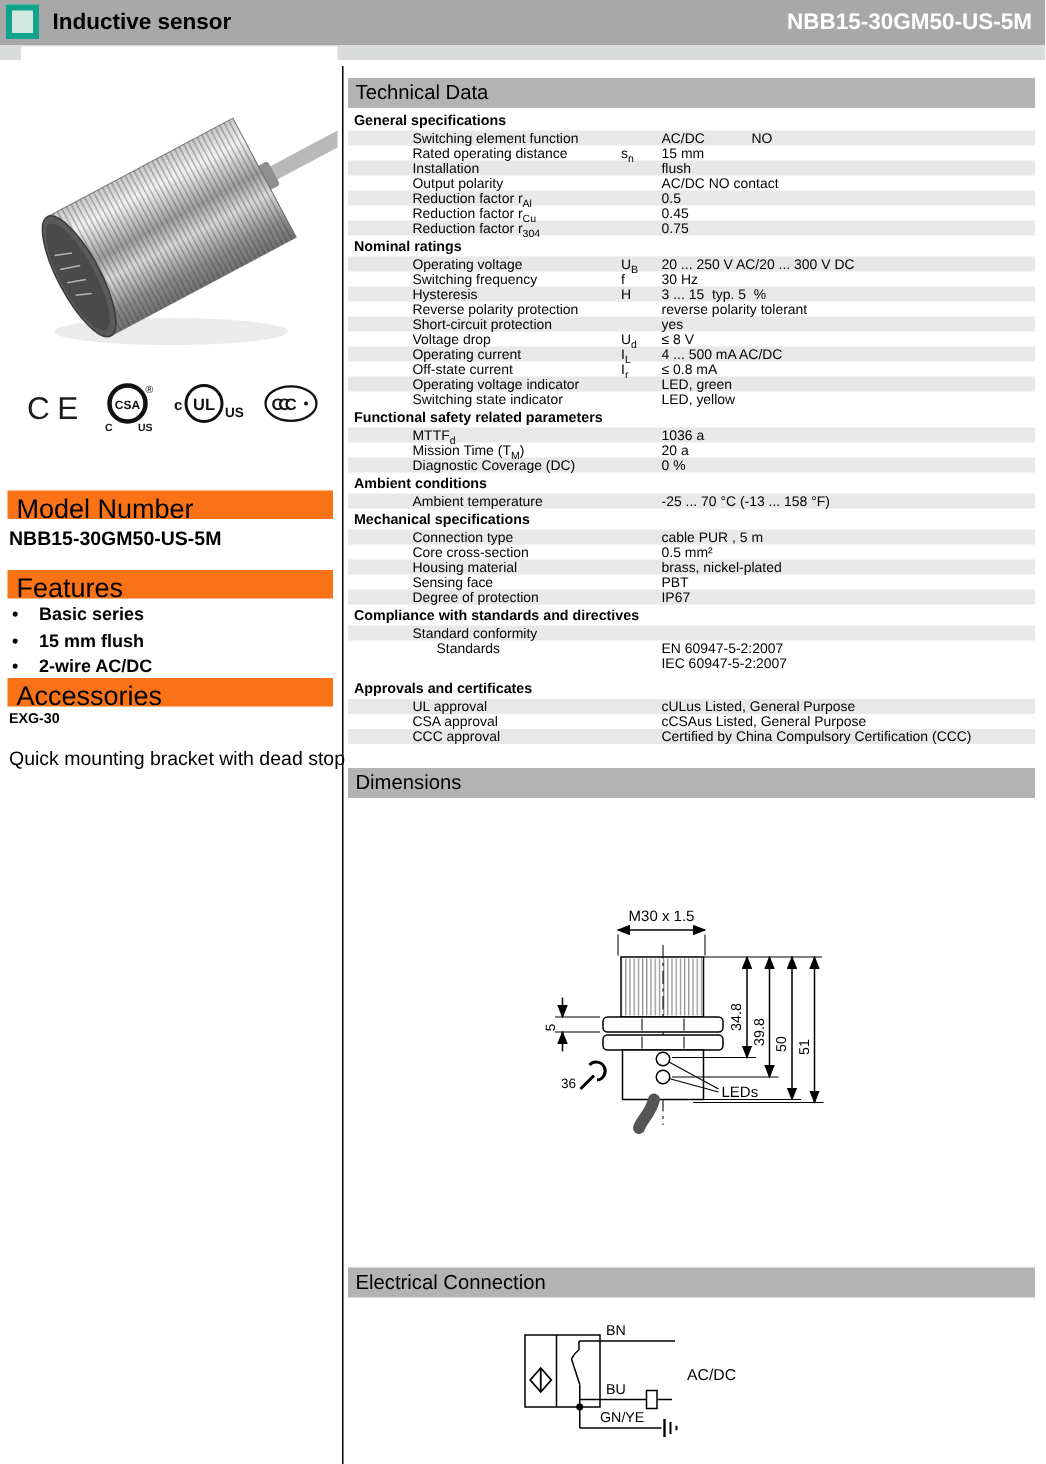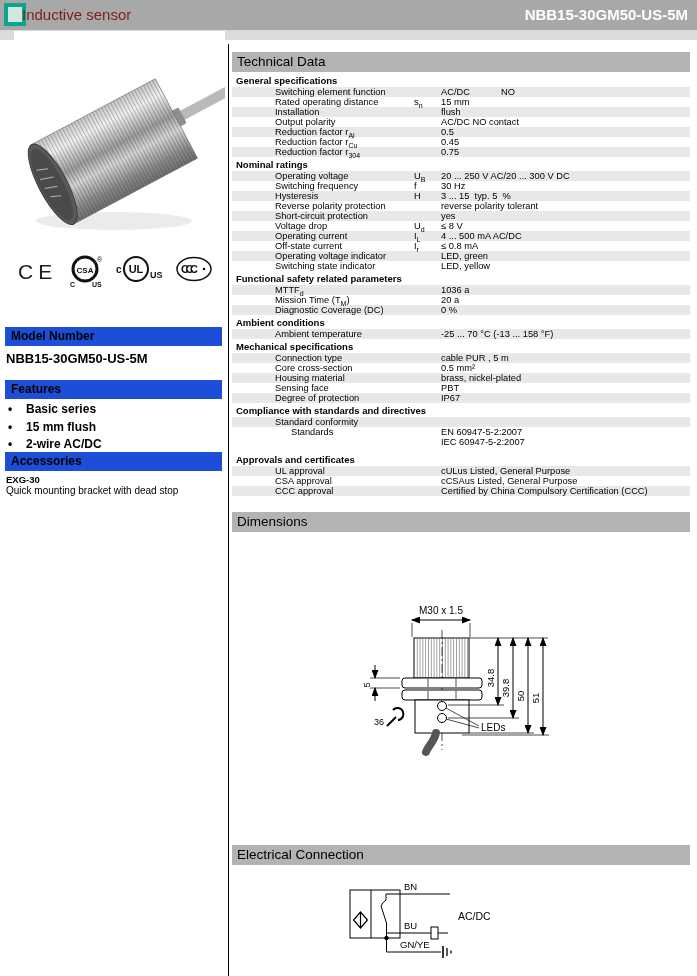--- a/index.html
+++ b/index.html
@@ -4,37 +4,37 @@
 <style>
   * { margin:0; padding:0; box-sizing:border-box; }
   html,body { background:#fff; }
   .page { position:relative; width:697px; height:976px; background:#fff;
           font-family:"Liberation Sans", sans-serif; color:#000; overflow:hidden; }
 
   
   .topbar { position:absolute; left:0; top:0; width:697px; height:30px; background:#a7a8a7; }
   .brandsq { position:absolute; left:4px; top:3px; width:22px; height:23px;
              background:#cfe9e1; border:4px solid #0fa28c; }
-  .topbar .ptitle { position:absolute; left:22px; top:6px; font-size:15px; font-weight:normal; color:#7f1d1d; }
+  .topbar .ptitle { position:absolute; left:35px; top:6px; font-size:15px; font-weight:bold; color:#000000; }
   .topbar .pmodel { position:absolute; right:9px; top:6px; font-size:15px; font-weight:bold; color:#fff; }
   .subband { position:absolute; left:0; top:30px; width:697px; height:10px; background:#dadcdb; }
 
   
   .photo { position:absolute; left:14px; top:31px; width:211px; height:215px; background:#fff; }
   .logos { position:absolute; left:10px; top:252px; width:212px; height:42px; }
   .vline { position:absolute; left:228px; top:44px; width:1px; height:932px; background:#000; }
 
-  .sidehead { position:absolute; left:5px; width:217px; height:19px; background:#1d4ed8;
-              font-size:12px; font-weight:bold; padding:2px 0 0 6px; }
+  .sidehead { position:absolute; left:5px; width:217px; height:19px; background:#f97316;
+              font-size:18px; font-weight:normal; padding:2px 0 0 6px; }
   .model-val { position:absolute; left:6px; top:351px; font-size:13px; font-weight:bold; }
   .feat-list { position:absolute; left:8px; top:401px; font-size:12px; font-weight:bold; }
   .feat-list .fi { display:flex; line-height:17.5px; }
   .feat-list .b { width:18px; }
   .acc-name { position:absolute; left:6px; top:474px; font-size:9.5px; font-weight:bold; }
-  .acc-desc { position:absolute; left:6px; top:485px; font-size:10px; }
+  .acc-desc { position:absolute; left:6px; top:498px; font-size:13px; }
 
   
   .content { position:absolute; left:232px; top:0; width:460px; height:976px; }
   .bighead { position:absolute; left:0; width:458px; height:20px; background:#b2b3b2;
              font-size:13.5px; font-weight:normal; padding:2px 0 0 5px; }
   #bar-td { top:52px; } #bar-dim { top:512px; } #bar-ec { top:845px; }
 
   #tech-table { position:absolute; left:0; top:73px; width:458px; }
   .sec-head { height:12px; line-height:12px; font-size:9.5px; font-weight:bold;
               padding-left:4px; margin-top:2px; }

